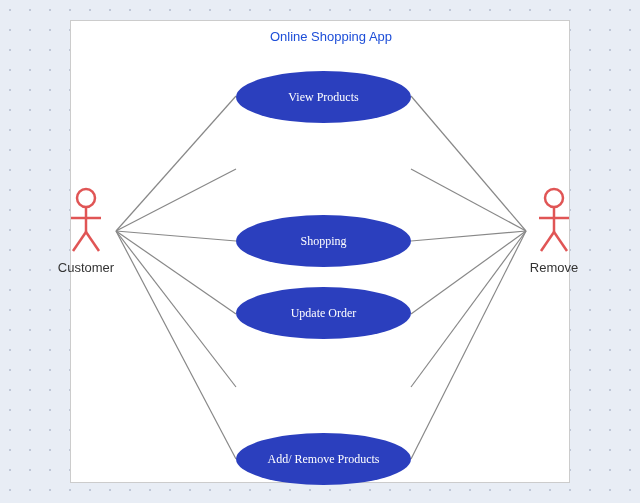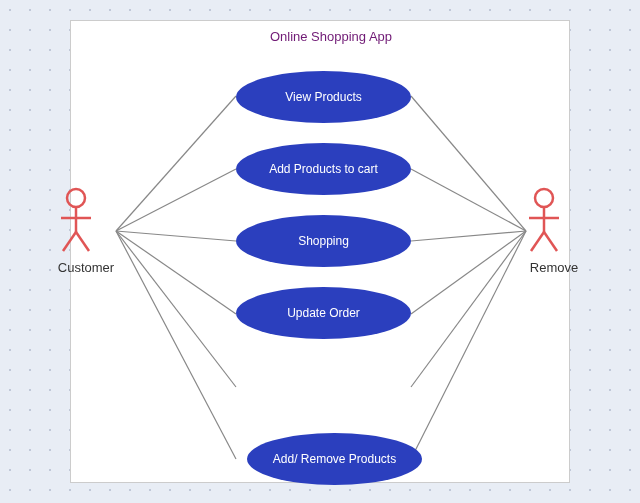--- a/index.html
+++ b/index.html
@@ -22,28 +22,29 @@
       background: white;
       border: 1px solid #ccc;
     }
     .system-label {
       position: absolute;
       top: 8px;
       left: 0;
       right: 0;
       text-align: center;
       font-size: 13px;
-      color: #701a75;
+      color: #1d4ed8;
       margin-left: 22px;
     }
     
     .actor {
       position: absolute;
       display: flex;
       flex-direction: column;
+      align-items: center;
       width: 60px;
     }
     .actor-label {
       font-size: 13px;
       color: #333;
       margin-top: 4px;
       text-align: center;
     }
     
     .use-case {
@@ -51,20 +52,21 @@
       background: #2b3fbe;
       border-radius: 50%;
       display: flex;
       align-items: center;
       justify-content: center;
       color: white;
       font-size: 12px;
       font-weight: 500;
       text-align: center;
       padding: 0 10px;
+      font-family: Liberation Serif, serif;
     }
     svg.lines {
       position: absolute;
       top: 0; left: 0;
       width: 100%;
       height: 100%;
       pointer-events: none;
     }
   </style>
 </head>
@@ -129,30 +131,27 @@
 
       <line x1="20" y1="46" x2="33" y2="65" stroke="#e05555" stroke-width="2.5"></line>
     </svg>
     <span class="actor-label">Remove</span>
   </div>
 
   <div class="use-case" style="left: 165px; top: 50px; width: 175px; height: 52px;">
     <span>View Products</span>
   </div>
 
-  <div class="use-case" style="left: 165px; top: 122px; width: 175px; height: 52px;">
-    <span>Add Products to cart</span>
-  </div>
 
   <div class="use-case" style="left: 165px; top: 194px; width: 175px; height: 52px;">
     <span>Shopping</span>
   </div>
 
   <div class="use-case" style="left: 165px; top: 266px; width: 175px; height: 52px;">
     <span>Update Order</span>
   </div>
 
 
-  <div class="use-case" style="left: 176px; top: 412px; width: 175px; height: 52px;">
+  <div class="use-case" style="left: 165px; top: 412px; width: 175px; height: 52px;">
     <span>Add/ Remove Products</span>
   </div>
 
 </div>
 
 </body></html>

